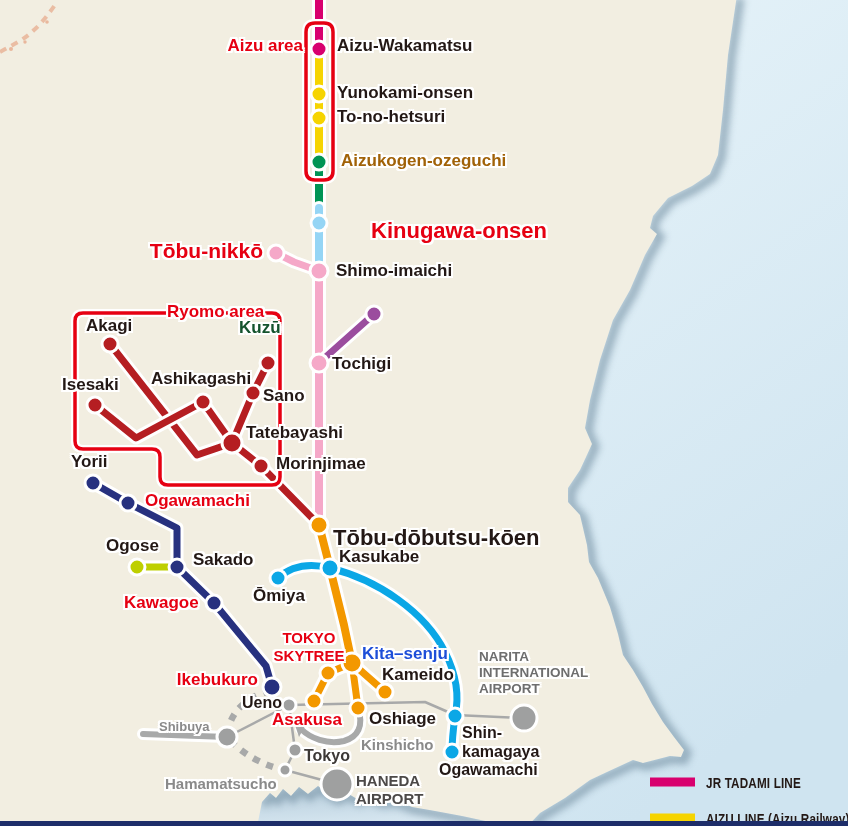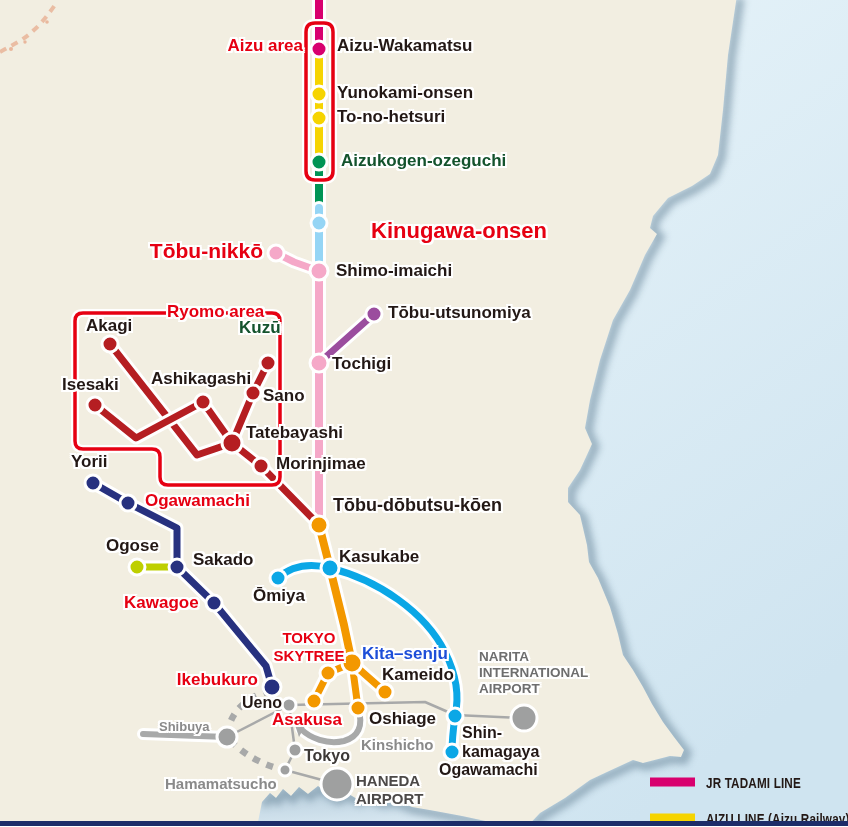--- a/index.html
+++ b/index.html
@@ -141,37 +141,36 @@
       <circle cx="314" cy="701" r="8" fill="#f39800" stroke="#fff" stroke-width="3"></circle>
       <circle cx="358" cy="708" r="8" fill="#f39800" stroke="#fff" stroke-width="3"></circle>
       <circle cx="385" cy="692" r="8" fill="#f39800" stroke="#fff" stroke-width="3"></circle>
       <circle cx="455" cy="716" r="8" fill="#0ba7e6" stroke="#fff" stroke-width="3"></circle>
       <circle cx="452" cy="752" r="8" fill="#0ba7e6" stroke="#fff" stroke-width="3"></circle>
     </svg>
   <div id="labels">
       <div class="maplabel" style="font-size: 17px; color: rgb(35, 24, 21); left: 337px; top: 46px; transform: translate(0px, -50%);">Aizu-Wakamatsu</div>
       <div class="maplabel" style="font-size: 17px; color: rgb(35, 24, 21); left: 337px; top: 93px; transform: translate(0px, -50%);">Yunokami-onsen</div>
       <div class="maplabel" style="font-size: 17px; color: rgb(35, 24, 21); left: 337px; top: 117px; transform: translate(0px, -50%);">To-no-hetsuri</div>
-      <div class="maplabel" style="font-size: 17px; color: #14532d; left: 341px; top: 161px; transform: translate(0px, -50%);">Aizukogen-ozeguchi</div>
+      <div class="maplabel" style="font-size: 17px; color: #a16207; left: 341px; top: 161px; transform: translate(0px, -50%);">Aizukogen-ozeguchi</div>
       <div class="maplabel" style="font-size: 22px; color: rgb(230, 0, 18); left: 340px; top: 231px; transform: translate(0px, -50%); margin-left: 31px;">Kinugawa-onsen</div>
       <div class="maplabel" style="font-size: 21px; color: rgb(230, 0, 18); left: 263px; top: 251px; transform: translate(-100%, -50%);">Tōbu-nikkō</div>
       <div class="maplabel" style="font-size: 17px; color: rgb(35, 24, 21); left: 336px; top: 271px; transform: translate(0px, -50%);">Shimo-imaichi</div>
-      <div class="maplabel" style="font-size: 17px; color: rgb(35, 24, 21); left: 388px; top: 313px; transform: translate(0px, -50%);">Tōbu-utsunomiya</div>
       <div class="maplabel" style="font-size: 17px; color: rgb(35, 24, 21); left: 332px; top: 364px; transform: translate(0px, -50%);">Tochigi</div>
       <div class="maplabel" style="font-size: 17px; color: rgb(35, 24, 21); left: 86px; top: 326px; transform: translate(0px, -50%);">Akagi</div>
       <div class="maplabel" style="font-size: 17px; color: #14532d; left: 239px; top: 328px; transform: translate(0px, -50%);">Kuzū</div>
       <div class="maplabel" style="font-size: 17px; color: rgb(35, 24, 21); left: 62px; top: 385px; transform: translate(0px, -50%);">Isesaki</div>
       <div class="maplabel" style="font-size: 17px; color: rgb(35, 24, 21); left: 151px; top: 379px; transform: translate(0px, -50%);">Ashikagashi</div>
       <div class="maplabel" style="font-size: 17px; color: rgb(35, 24, 21); left: 263px; top: 396px; transform: translate(0px, -50%);">Sano</div>
       <div class="maplabel" style="font-size: 17px; color: rgb(35, 24, 21); left: 246px; top: 433px; transform: translate(0px, -50%);">Tatebayashi</div>
       <div class="maplabel" style="font-size: 17px; color: rgb(35, 24, 21); left: 276px; top: 464px; transform: translate(0px, -50%);">Morinjimae</div>
       <div class="maplabel" style="font-size: 17px; color: rgb(35, 24, 21); left: 71px; top: 462px; transform: translate(0px, -50%);">Yorii</div>
       <div class="maplabel" style="font-size: 17px; color: rgb(35, 24, 21); left: 106px; top: 546px; transform: translate(0px, -50%);">Ogose</div>
       <div class="maplabel" style="font-size: 17px; color: rgb(35, 24, 21); left: 193px; top: 560px; transform: translate(0px, -50%);">Sakado</div>
-      <div class="maplabel" style="font-size: 18px; color: rgb(35, 24, 21); left: 333px; top: 506px; transform: translate(0px, -50%);">Tōbu-dōbutsu-kōen</div>
+      <div class="maplabel" style="font-size: 22px; color: rgb(35, 24, 21); left: 333px; top: 538px; transform: translate(0px, -50%);">Tōbu-dōbutsu-kōen</div>
       <div class="maplabel" style="font-size: 17px; color: rgb(35, 24, 21); left: 339px; top: 557px; transform: translate(0px, -50%);">Kasukabe</div>
       <div class="maplabel" style="font-size: 17px; color: rgb(35, 24, 21); left: 253px; top: 596px; transform: translate(0px, -50%);">Ōmiya</div>
       <div class="maplabel" style="font-size: 17px; color: #1d4ed8; left: 362px; top: 654px; transform: translate(0px, -50%);">Kita–senju</div>
       <div class="maplabel" style="font-size: 17px; color: rgb(35, 24, 21); left: 382px; top: 675px; transform: translate(0px, -50%);">Kameido</div>
       <div class="maplabel" style="font-size: 17px; color: rgb(35, 24, 21); left: 369px; top: 719px; transform: translate(0px, -50%);">Oshiage</div>
       <div class="maplabel" style="font-size: 16px; color: rgb(35, 24, 21); left: 242px; top: 703px; transform: translate(0px, -50%); text-align: center;">Ueno</div>
       <div class="maplabel" style="font-size: 16px; color: rgb(35, 24, 21); left: 462px; top: 743px; transform: translate(0px, -50%);">Shin-
 kamagaya</div>
       <div class="maplabel" style="font-size: 16px; color: rgb(35, 24, 21); left: 439px; top: 770px; transform: translate(0px, -50%);">Ogawamachi</div>
       <div class="maplabel" style="font-size: 17px; color: rgb(230, 0, 18); left: 303px; top: 46px; transform: translate(-100%, -50%);">Aizu area</div>

